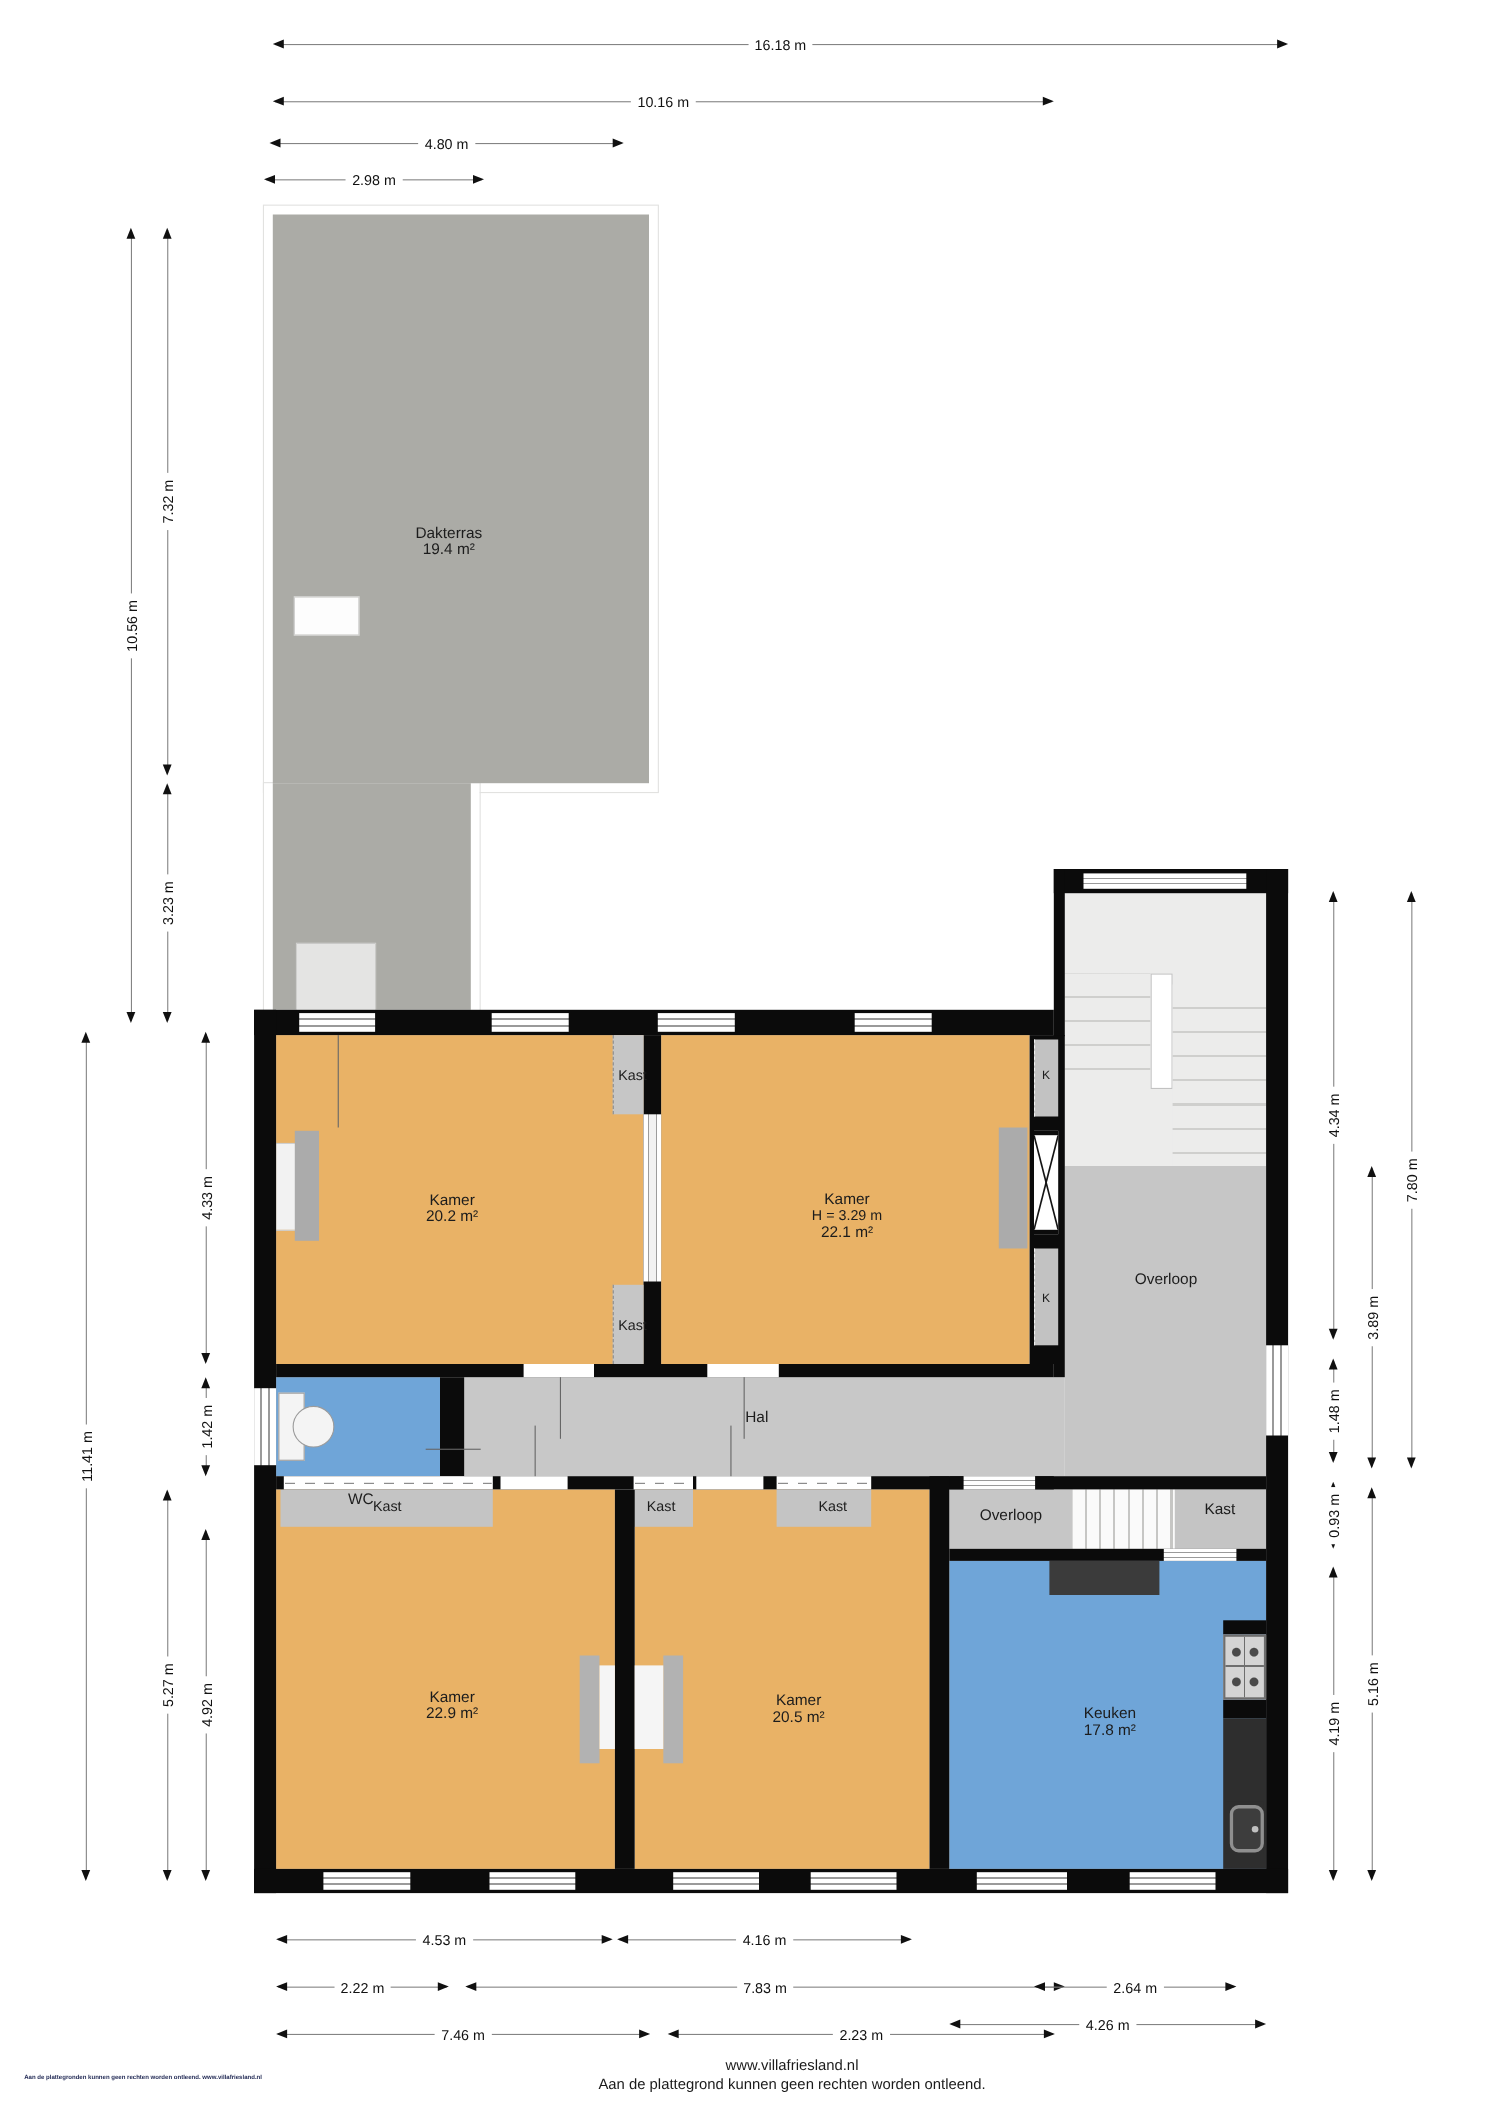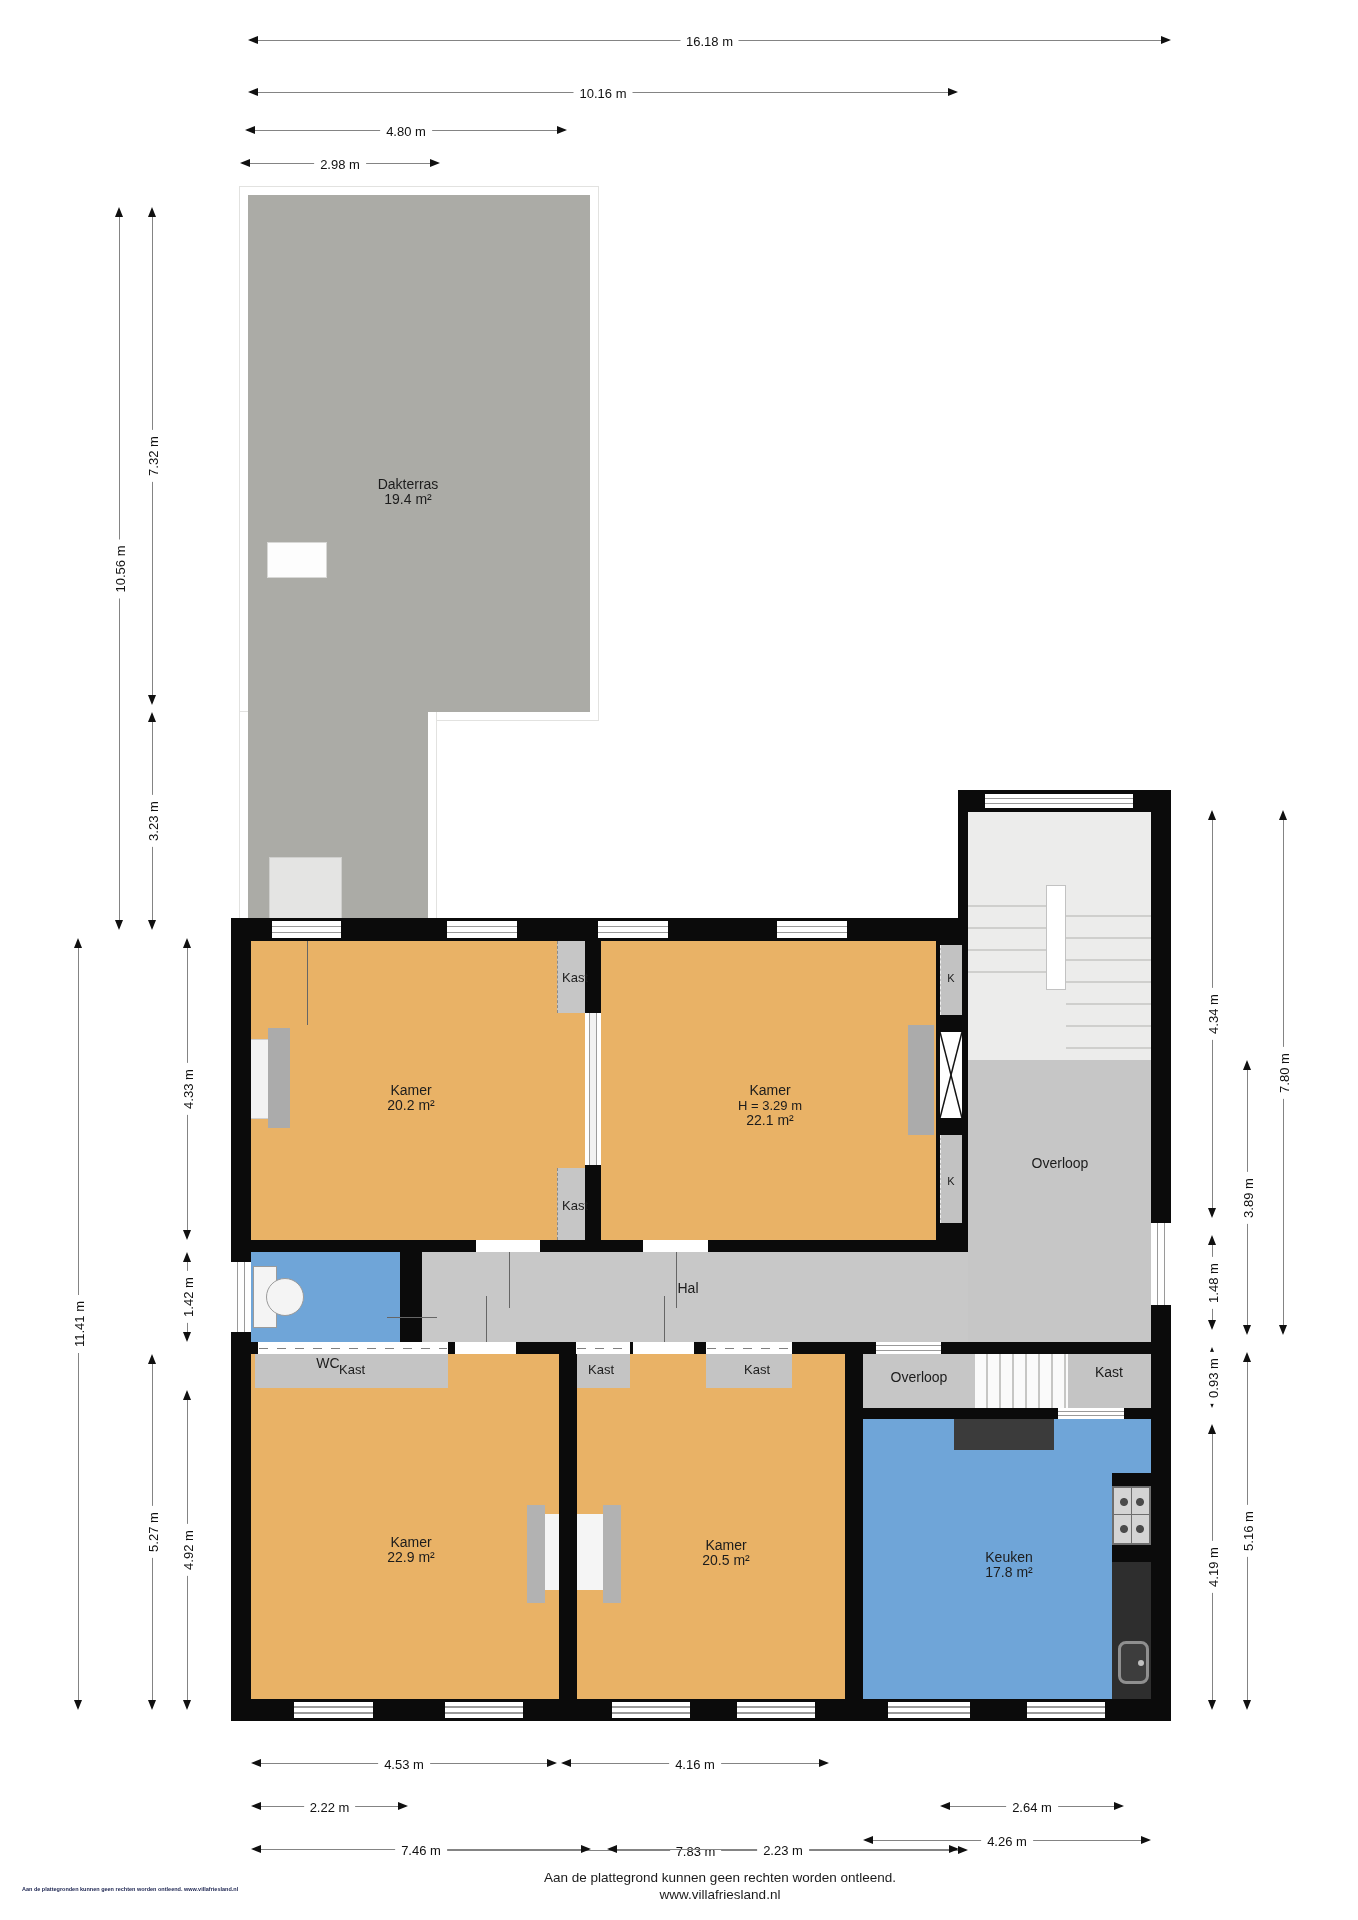--- a/index.html
+++ b/index.html
@@ -353,21 +353,21 @@
       <div class="a1"></div>
       <div class="a2"></div>
       <span class="lb">4.26 m</span>
     </div>
   <div class="dimh" style="left:251px;top:1802px;width:157px">
       <div class="ln"></div>
       <div class="a1"></div>
       <div class="a2"></div>
       <span class="lb">2.22 m</span>
     </div>
-  <div class="dimh" style="left:423px;top:1846px;width:545px">
+  <div class="dimh" style="left:423px;top:1802px;width:545px">
       <div class="ln"></div>
       <div class="a1"></div>
       <div class="a2"></div>
       <span class="lb">7.83 m</span>
     </div>
   <div class="dimh" style="left:940px;top:1802px;width:184px">
       <div class="ln"></div>
       <div class="a1"></div>
       <div class="a2"></div>
       <span class="lb">2.64 m</span>
@@ -379,18 +379,18 @@
       <span class="lb">7.46 m</span>
     </div>
   <div class="dimh" style="left:607px;top:1845px;width:352px">
       <div class="ln"></div>
       <div class="a1"></div>
       <div class="a2"></div>
       <span class="lb">2.23 m</span>
     </div>
 
   <div class="footer">
+    <div>www.villafriesland.nl</div>
     <div>Aan de plattegrond kunnen geen rechten worden ontleend.</div>
-    <div>www.villafriesland.nl</div>
   </div>
   <div class="corner">Aan de plattegronden kunnen geen rechten worden ontleend. www.villafriesland.nl</div>
 
 </div>
 
 </body></html>

